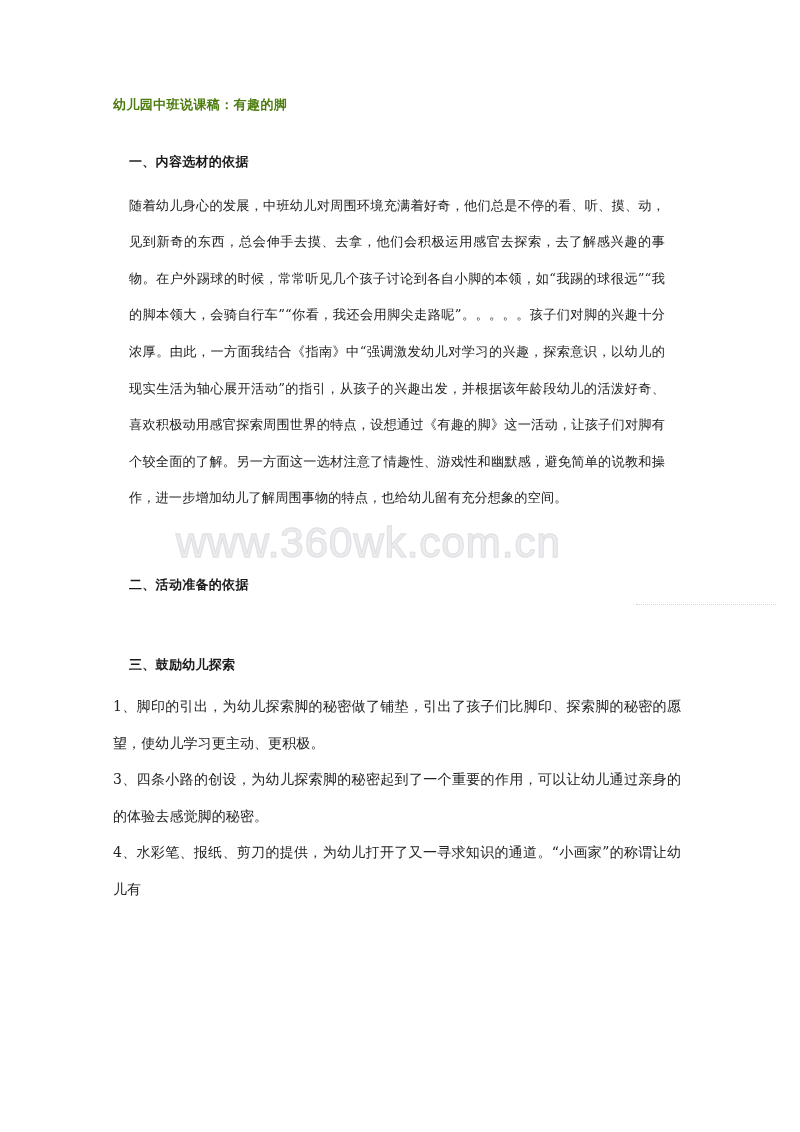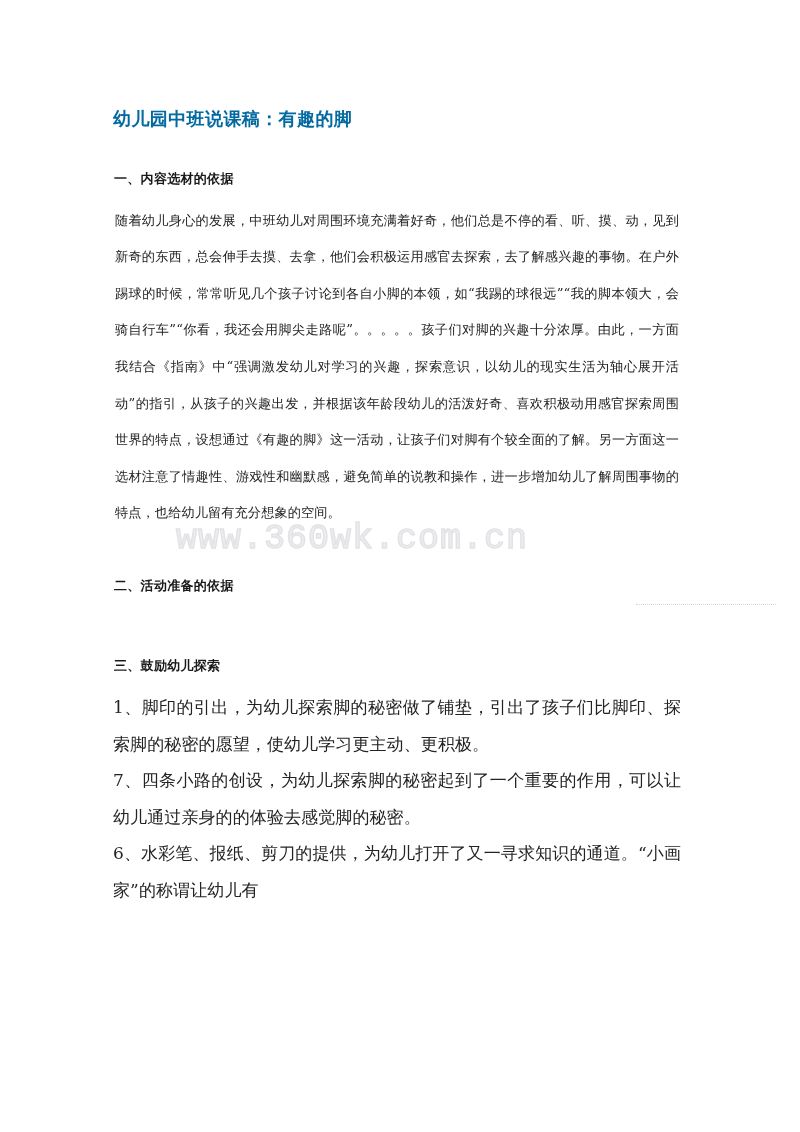--- a/index.html
+++ b/index.html
@@ -19,50 +19,50 @@
   }
   .content {
     position: absolute;
     left: 113px;
     top: 96px;
     width: 568px;
   }
   .doc-title {
     font-family: "DejaVu Sans", "Liberation Sans", sans-serif;
     font-weight: bold;
-    font-size: 18px;
-    color: #0369a1;
+    font-size: 13px;
+    color: #4d7c0f;
     letter-spacing: 0.4px;
-    margin: 10px 0 38px 0;
+    margin: 0 0 38px 0;
     line-height: 1.4;
   }
   .section-heading {
     font-family: "DejaVu Sans", "Liberation Sans", sans-serif;
     font-weight: bold;
     font-size: 13px;
     color: #1a1a1a;
     letter-spacing: 0.3px;
-    margin: 0 0 14px 1px;
+    margin: 0 0 14px 16px;
     line-height: 1.5;
   }
   .body-text {
     font-family: "DejaVu Serif", "Liberation Serif", serif;
     font-size: 13.2px;
     color: #232323;
     line-height: 36.6px;
     text-align: justify;
     text-justify: inter-character;
-    margin: 2px;
+    margin: 16px;
     letter-spacing: 0.1px;
   }
   .gap-section-2 { height: 42px; }
   .gap-section-3 { height: 46px; }
   .list-item {
     font-family: "DejaVu Serif", "Liberation Serif", serif;
-    font-size: 17px;
+    font-size: 14px;
     color: #232323;
     line-height: 36.6px;
     text-align: justify;
     text-justify: inter-character;
     margin: 0;
     letter-spacing: 0.1px;
   }
   
   .scan-dots {
     position: absolute;
@@ -71,22 +71,22 @@
     width: 140px;
     height: 1px;
     border-top: 1px dotted #cfcfcf;
     opacity: 0.85;
   }
   
   .watermark {
     position: absolute;
     left: 176px;
     top: 519px;
-    font-family: Liberation Mono, monospace;
-    font-size: 35px;
+    font-family: Liberation Sans, sans-serif;
+    font-size: 42px;
     font-weight: 400;
     letter-spacing: 1px;
     color: transparent;
     -webkit-text-stroke: 1.4px #e2e2e6;
     text-shadow: 0 0 1px #ededf0;
     white-space: nowrap;
     pointer-events: none;
     user-select: none;
   }
 </style>
@@ -107,17 +107,17 @@
     <p class="body-text">随着幼儿身心的发展，中班幼儿对周围环境充满着好奇，他们总是不停的看、听、摸、动，见到新奇的东西，总会伸手去摸、去拿，他们会积极运用感官去探索，去了解感兴趣的事物。在户外踢球的时候，常常听见几个孩子讨论到各自小脚的本领，如“我踢的球很远”“我的脚本领大，会骑自行车”“你看，我还会用脚尖走路呢”。。。。。孩子们对脚的兴趣十分浓厚。由此，一方面我结合《指南》中“强调激发幼儿对学习的兴趣，探索意识，以幼儿的现实生活为轴心展开活动”的指引，从孩子的兴趣出发，并根据该年龄段幼儿的活泼好奇、喜欢积极动用感官探索周围世界的特点，设想通过《有趣的脚》这一活动，让孩子们对脚有个较全面的了解。另一方面这一选材注意了情趣性、游戏性和幽默感，避免简单的说教和操作，进一步增加幼儿了解周围事物的特点，也给幼儿留有充分想象的空间。</p>
 
     <div class="gap-section-2"></div>
 
     <h2 class="section-heading">二、活动准备的依据</h2>
 
     <div class="gap-section-3"></div>
 
     <h2 class="section-heading">三、鼓励幼儿探索</h2>
     <p class="list-item">1、脚印的引出，为幼儿探索脚的秘密做了铺垫，引出了孩子们比脚印、探索脚的秘密的愿望，使幼儿学习更主动、更积极。</p>
-    <p class="list-item">7、四条小路的创设，为幼儿探索脚的秘密起到了一个重要的作用，可以让幼儿通过亲身的的体验去感觉脚的秘密。</p>
-    <p class="list-item">6、水彩笔、报纸、剪刀的提供，为幼儿打开了又一寻求知识的通道。“小画家”的称谓让幼儿有</p>
+    <p class="list-item">3、四条小路的创设，为幼儿探索脚的秘密起到了一个重要的作用，可以让幼儿通过亲身的的体验去感觉脚的秘密。</p>
+    <p class="list-item">4、水彩笔、报纸、剪刀的提供，为幼儿打开了又一寻求知识的通道。“小画家”的称谓让幼儿有</p>
 
   </div>
 </div>
 
 </body></html>

